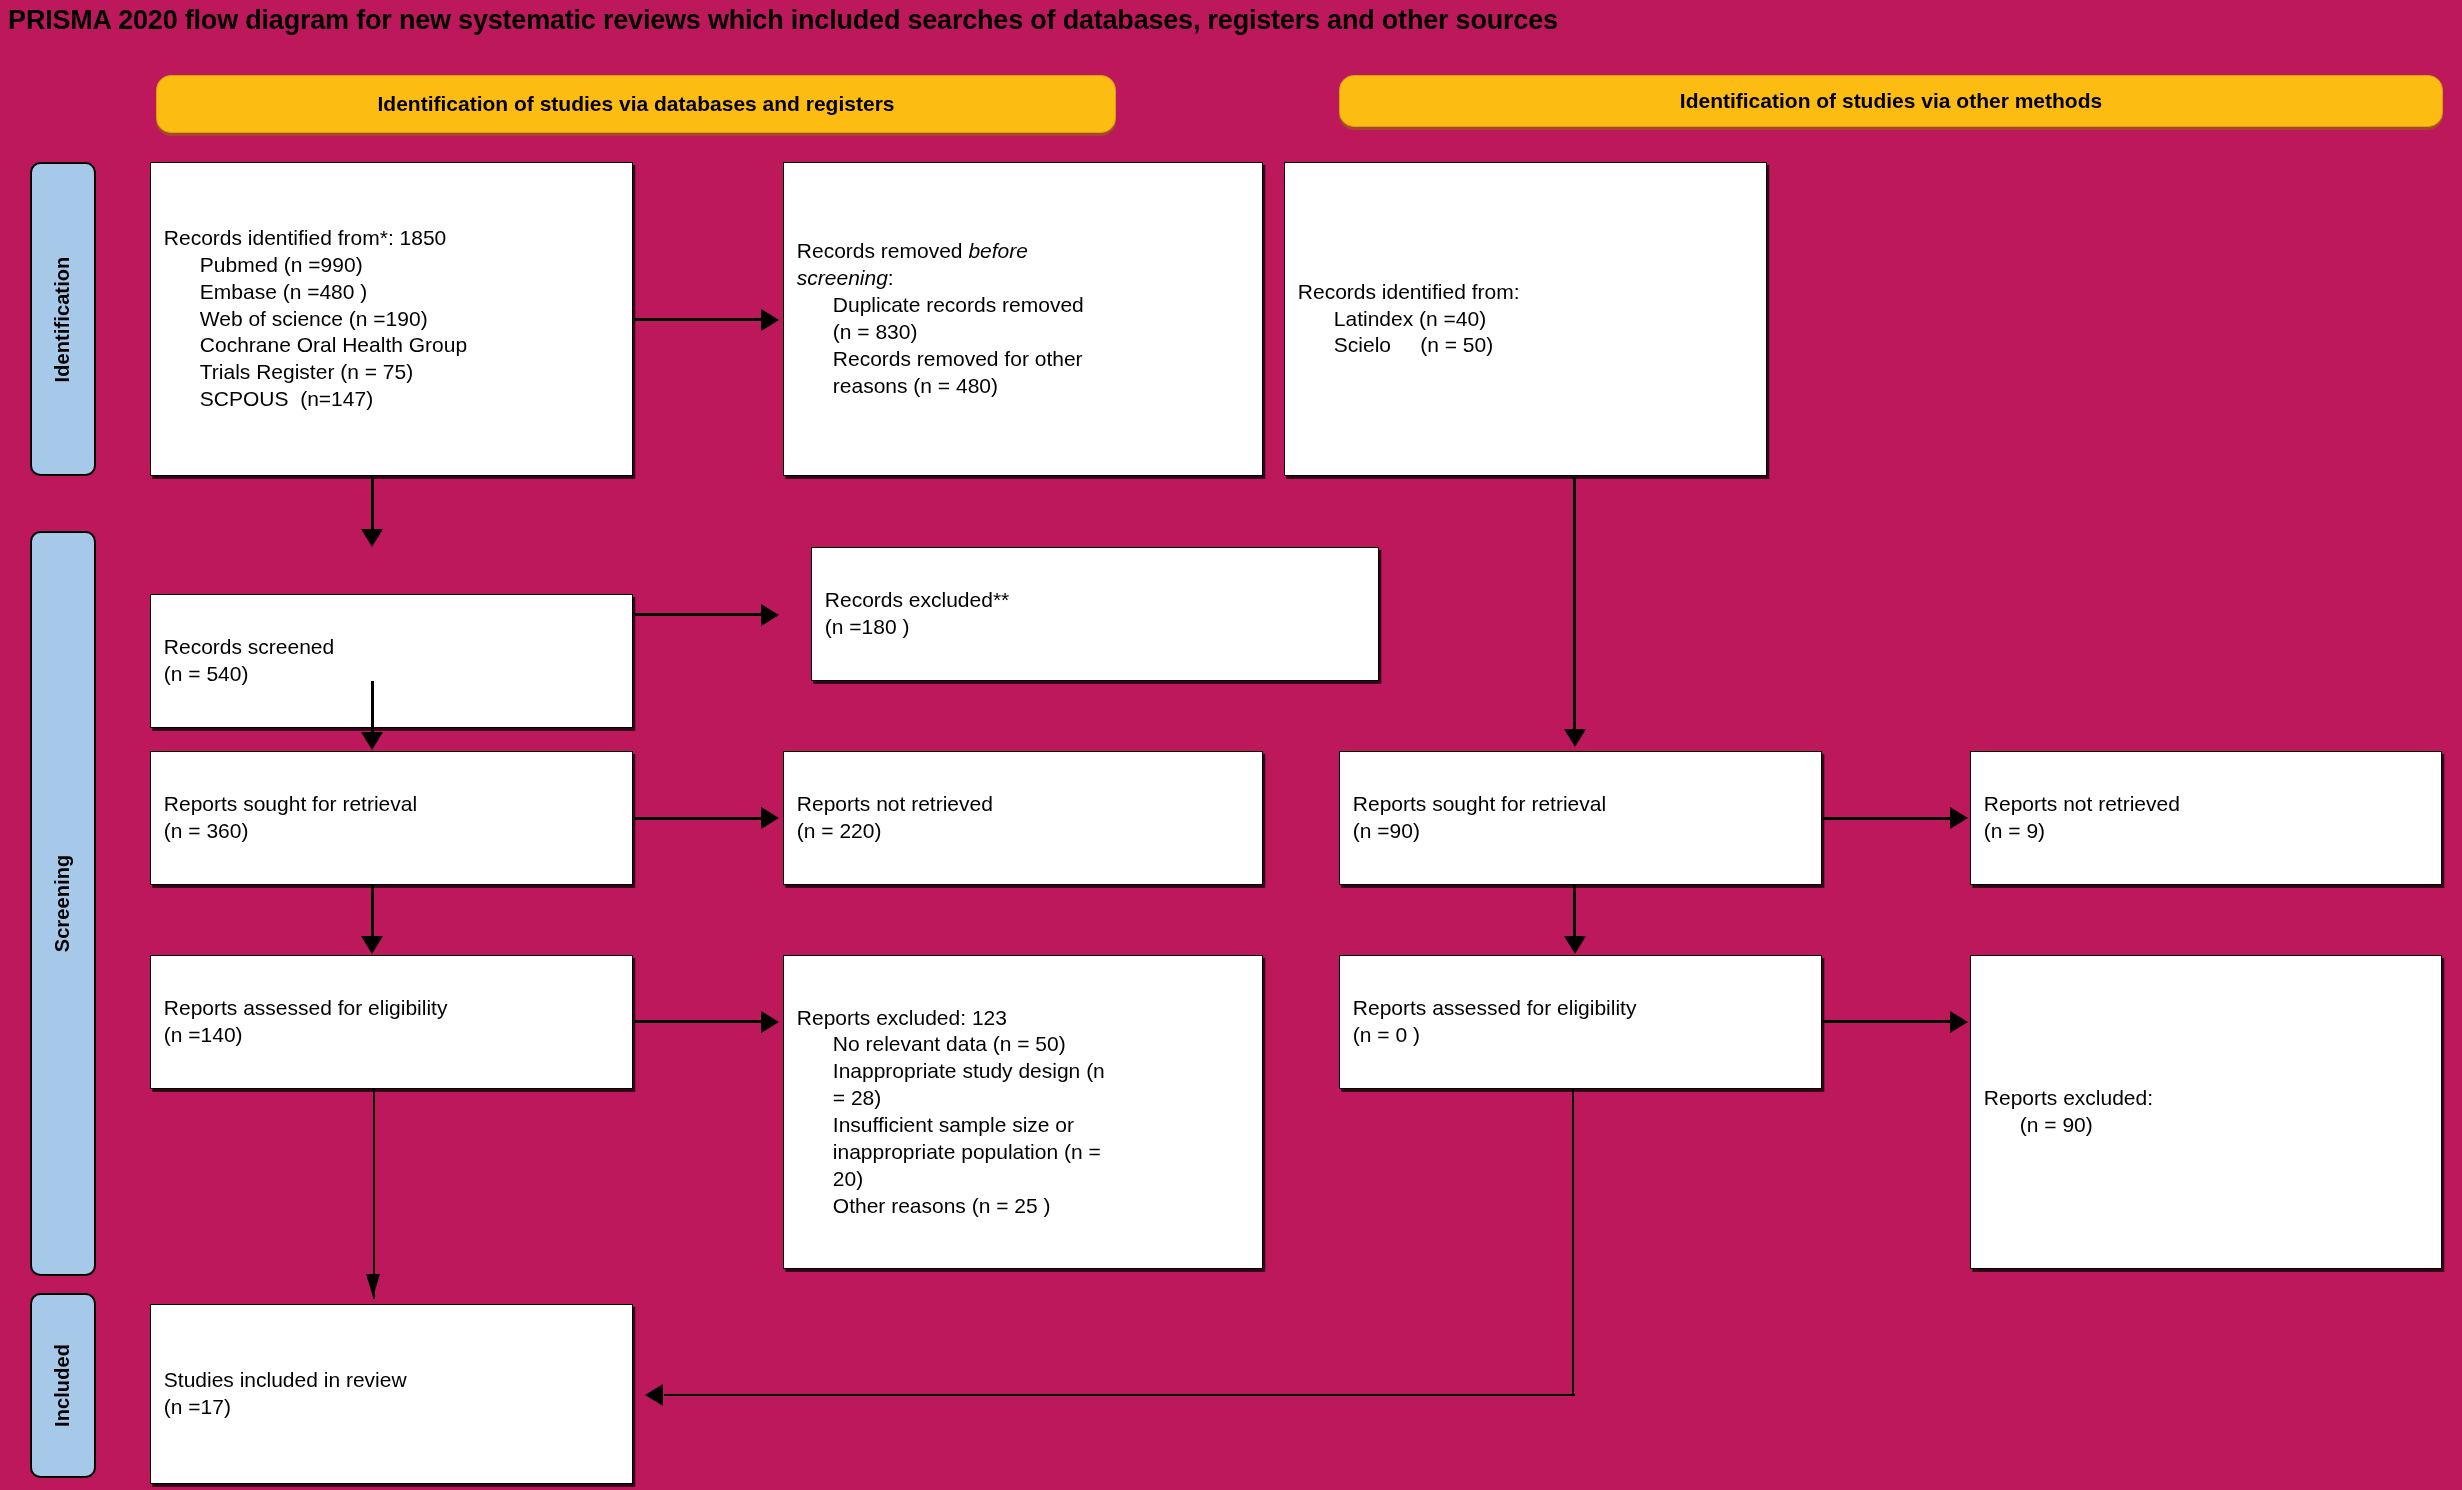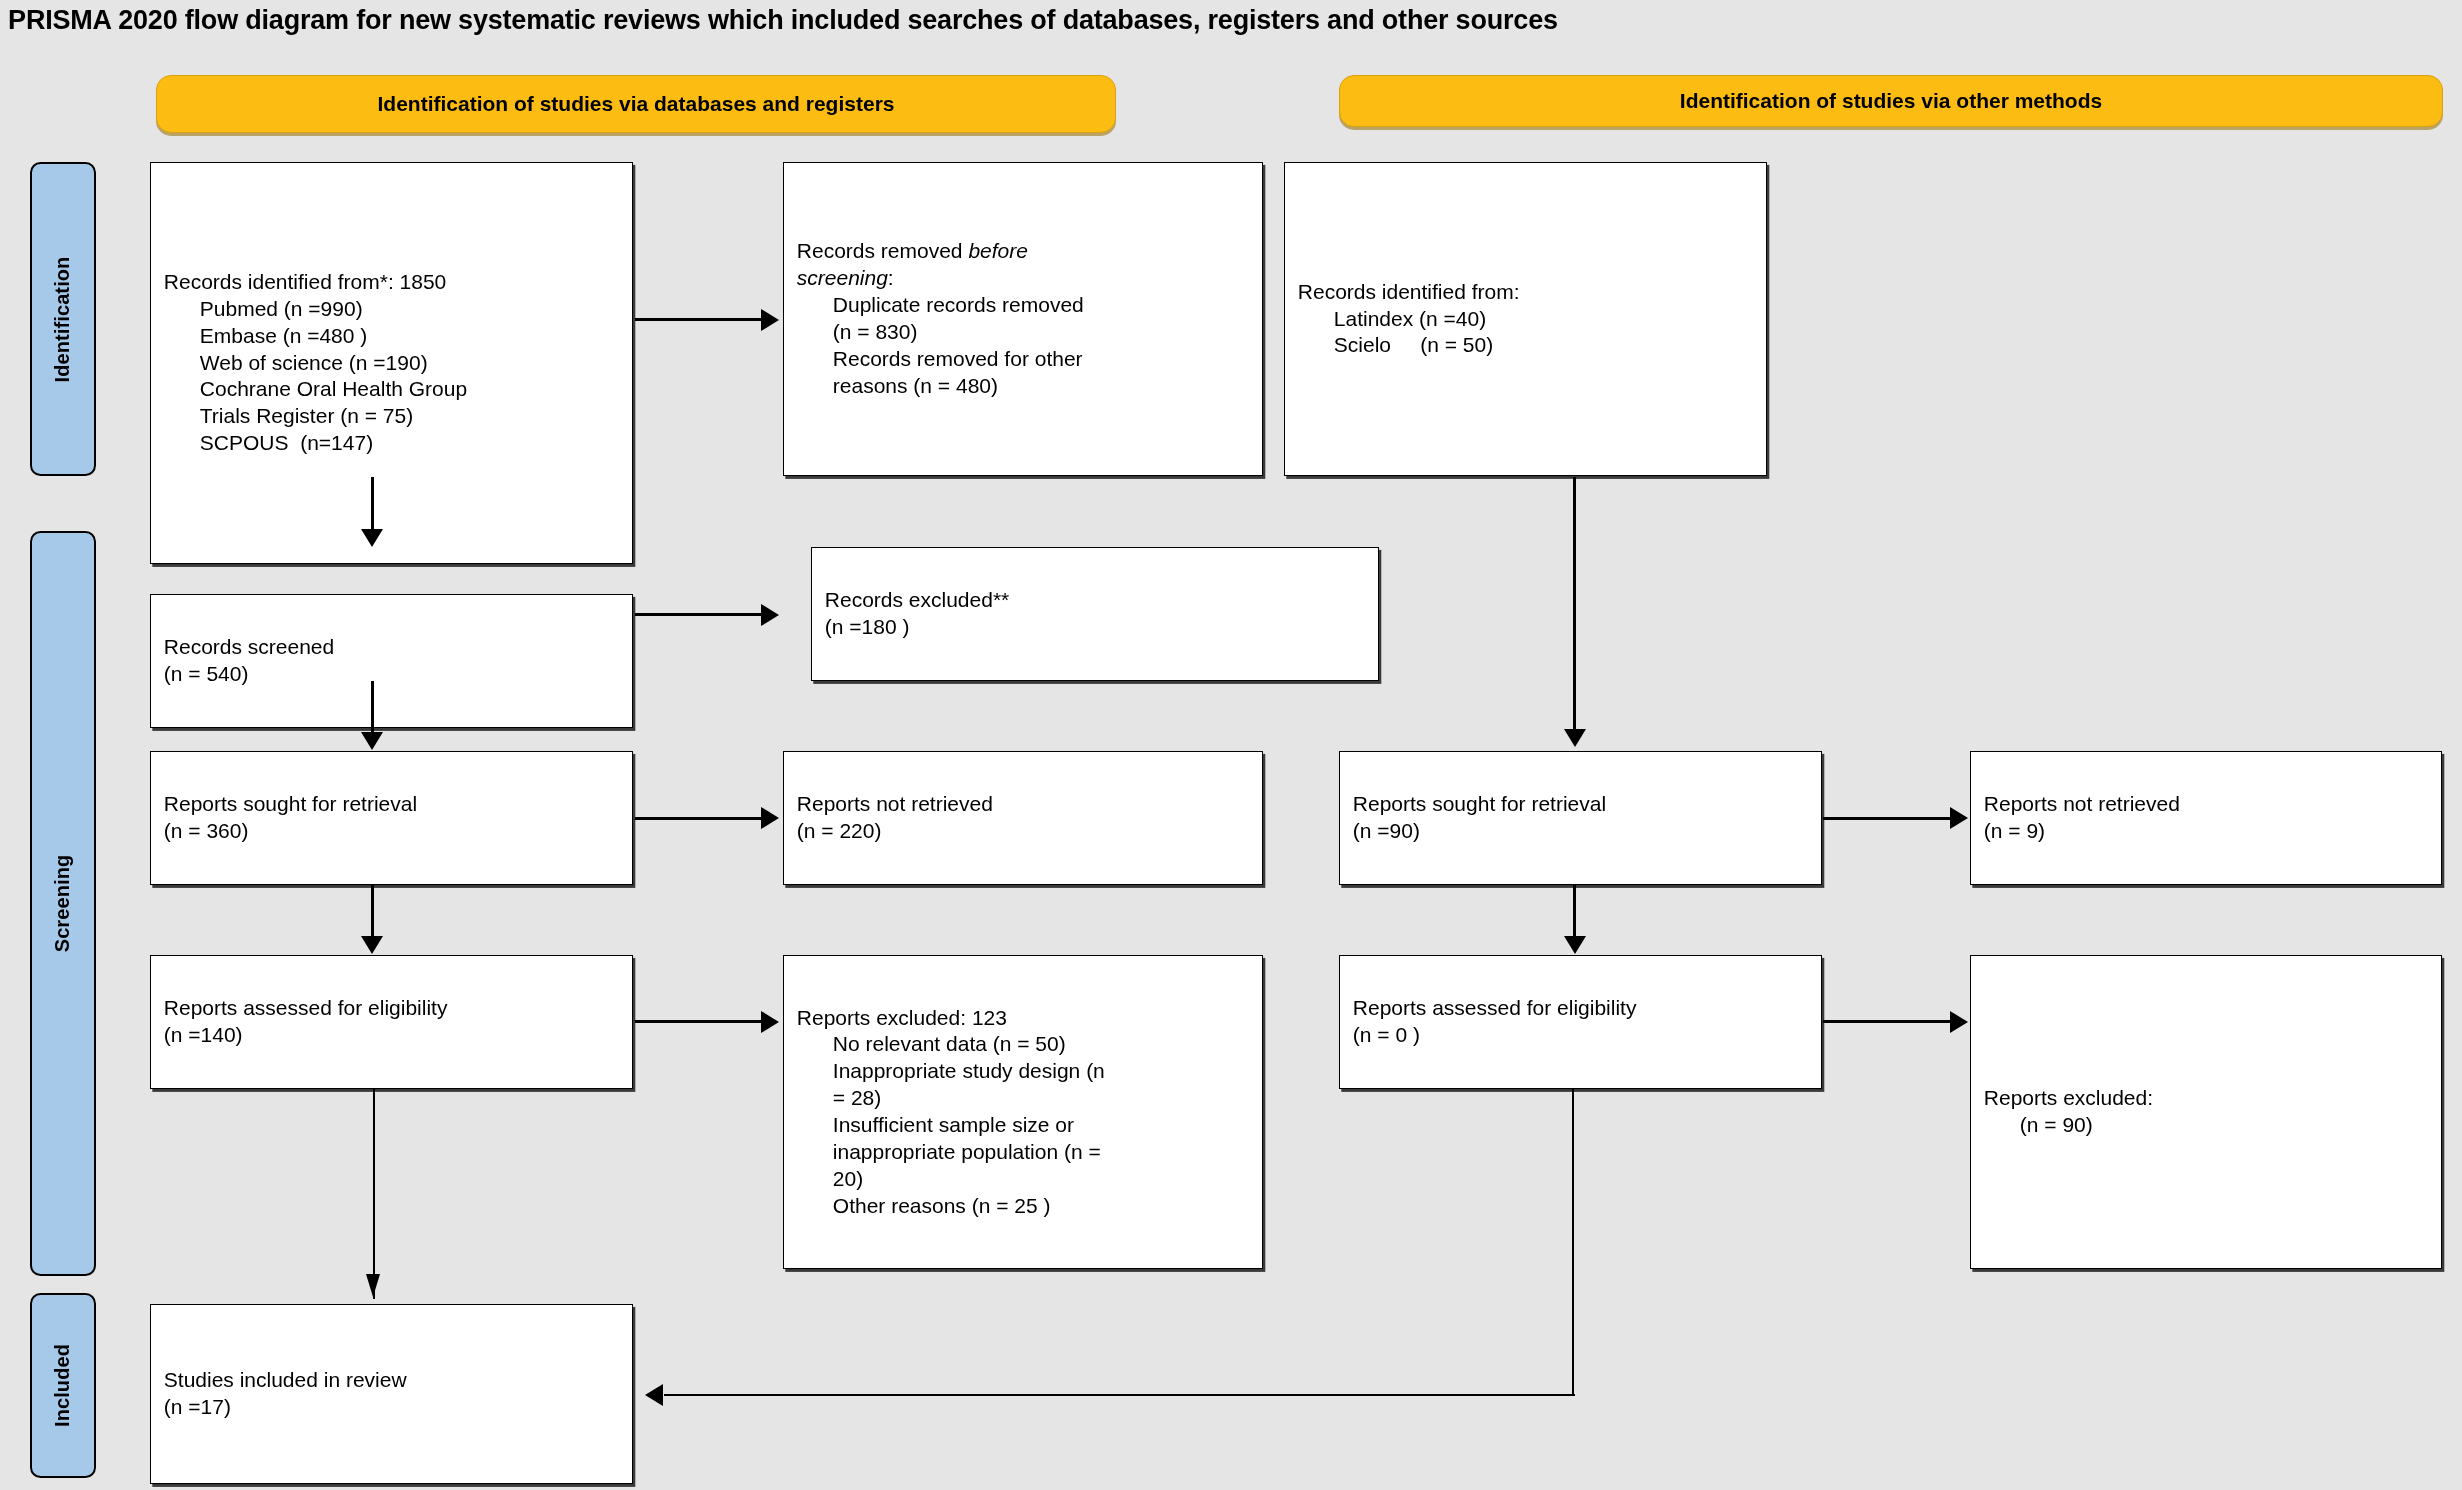--- a/index.html
+++ b/index.html
@@ -8,21 +8,21 @@
     background: #ffffff;
   }
   body {
     font-family: "Liberation Sans", sans-serif;
     color: #000000;
   }
   #canvas {
     position: relative;
     width: 2462px;
     height: 1490px;
-    background: #e5e5e5;
+    background: #be185d;
     overflow: hidden;
   }
 
   
   .diagram-title {
     position: absolute;
     left: 8.1px;
     top: 4.7px;
     font-size: 27px;
     font-weight: bold;
@@ -145,21 +145,21 @@
   <div class="stage-pill" style="left:30px; top:162px; width:66px; height:314px;">
     <span class="stage-label">Identification</span>
   </div>
   <div class="stage-pill" style="left:30px; top:531px; width:66px; height:745px;">
     <span class="stage-label">Screening</span>
   </div>
   <div class="stage-pill" style="left:30px; top:1293px; width:66px; height:185px;">
     <span class="stage-label">Included</span>
   </div>
 
-  <div class="node" style="left:150px; top:162px; width:483px; height:402px;justify-content:center;">
+  <div class="node" style="left:150px; top:162px; width:483px; height:314px;justify-content:center;">
     <div class="node-body">
         <span class="line">Records identified from*: 1850</span>
         <span class="line ind">Pubmed (n =990)</span>
         <span class="line ind">Embase (n =480 )</span>
         <span class="line ind">Web of science (n =190)</span>
         <span class="line ind">Cochrane Oral Health Group</span>
         <span class="line ind">Trials Register (n = 75)</span>
         <span class="line ind">SCPOUS  (n=147)</span>
       </div>
   </div>

